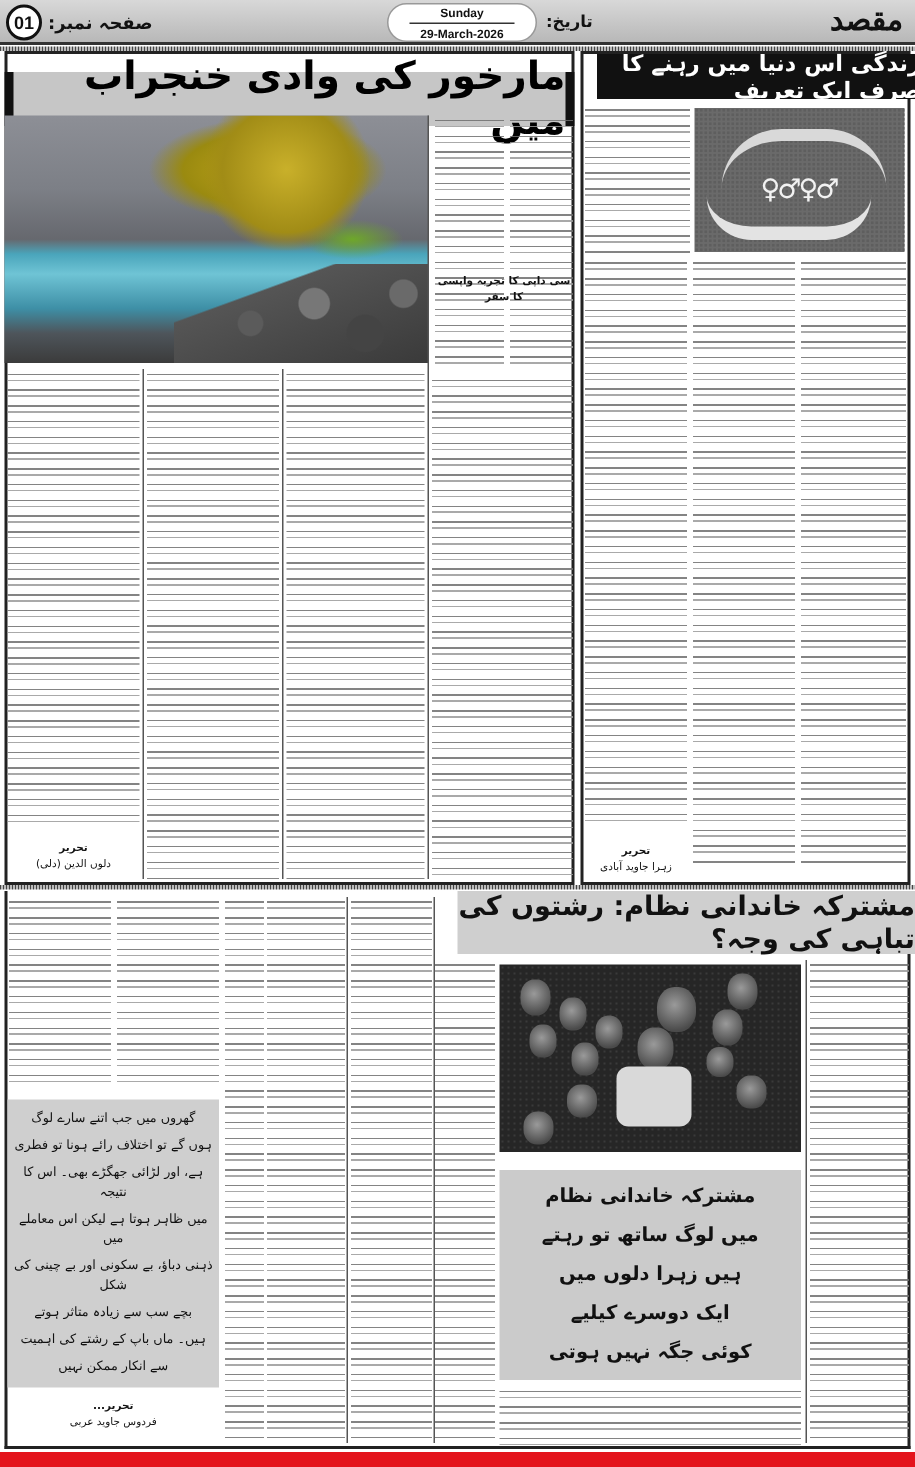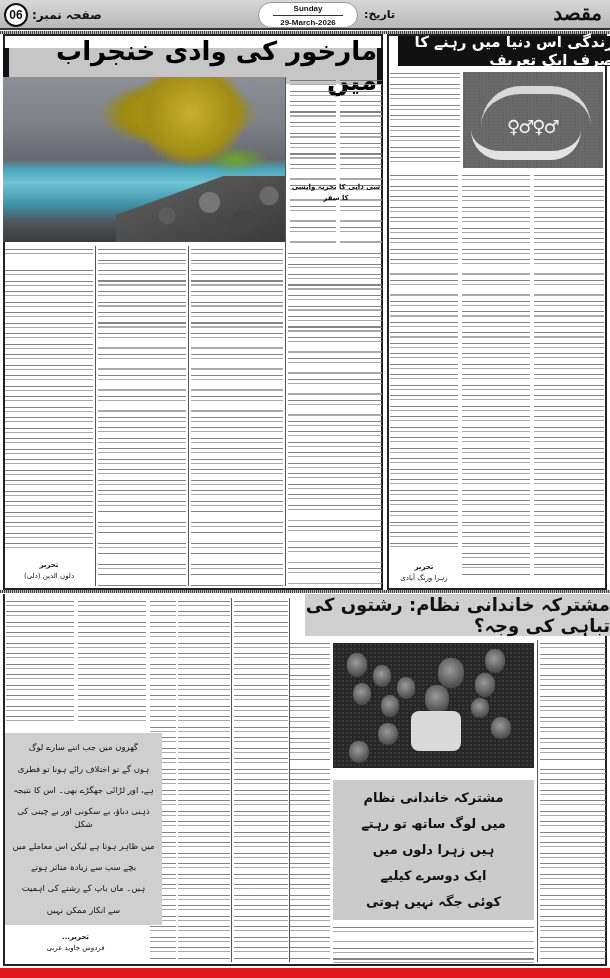--- a/index.html
+++ b/index.html
@@ -71,34 +71,34 @@
   .bottom-headline { position: absolute; left: 305px; top: 594px; width: 305px; height: 42px;
     background: #cfcfcf; display: flex; align-items: center; justify-content: center; }
   .bottom-headline span { font: bold 18px "DejaVu Sans", sans-serif; direction: rtl; }
   .photo-family { position: absolute; left: 333px; top: 643px; width: 201px; height: 125px; overflow: hidden;
     background: radial-gradient(#3a3a3a 1px, transparent 1px) 0 0/4px 4px, #262626; }
   .face { position: absolute; border-radius: 45%; background: radial-gradient(circle at 45% 40%, #9a9a9a, #4a4a4a 75%); }
   .callout { position: absolute; left: 333px; top: 780px; width: 201px; height: 140px; background: #cbcbcb;
     display: flex; flex-direction: column; justify-content: center; align-items: center; direction: rtl; }
   .callout span { font: bold 13px "DejaVu Sans", sans-serif; line-height: 26px; text-align: center; display: block; }
 
-  .pullquote { position: absolute; left: 5px; top: 733px; width: 157px; height: 192px; background: #cfcfcf;
+  .pullquote { position: absolute; left: 5px; top: 733px; width: 141px; height: 192px; background: #cfcfcf;
     display: flex; flex-direction: column; justify-content: space-around; padding: 4px 3px; direction: rtl; }
   .pullquote span { font: 8.5px "DejaVu Sans", sans-serif; text-align: center; display: block; line-height: 13px; }
 
   .bottom-box { position: absolute; left: 3px; top: 594px; width: 604px; height: 372px; border: 2px solid #222; border-top: none; }
   .red-bar { position: absolute; left: 0; top: 968px; width: 610px; height: 10px; background: #e4141c; }
 </style>
 </head>
 <body>
 
 <div class="masthead">
   <div class="page-no">
     <span class="lbl">صفحہ نمبر:</span>
-    <span class="num">06</span>
+    <span class="num">01</span>
   </div>
   <div class="date-pill">
     <span class="day">Sunday</span>
     <span class="rule"></span>
     <span class="date">29-March-2026</span>
   </div>
   <span class="date-lbl">تاریخ:</span>
   <span class="logo">مقصد</span>
 </div>
 <div class="rule-dotted" style="top:31px"></div>
@@ -139,21 +139,21 @@
   <div class="hand-top"></div>
   <div class="family">♀♂♀♂</div>
   <div class="hand-bot"></div>
 </div>
 <div class="col" style="left:390px;top:70px;width:70px;height:100px"></div>
 <div class="col" style="left:390px;top:172px;width:68px;height:380px"></div>
 <div class="col" style="left:462px;top:172px;width:68px;height:405px"></div>
 <div class="col" style="left:534px;top:172px;width:70px;height:405px"></div>
 <div class="byline" style="left:390px;top:562px;width:68px">
   <span style="display:block">تحریر</span>
-  <span style="display:block;font-weight:normal">زہرا ورنگ آبادی</span>
+  <span style="display:block;font-weight:normal">زہرا جاوید آبادی</span>
 </div>
 
 <div class="rule-dotted" style="top:590px"></div>
 
 <div class="bottom-box"></div>
 <div class="bottom-headline">
   <span>مشترکہ خاندانی نظام: رشتوں کی تباہی کی وجہ؟</span>
 </div>
 
 <div class="photo-family">
@@ -190,22 +190,22 @@
 <div class="col" style="left:78px;top:598px;width:68px;height:128px"></div>
 <div class="col" style="left:6px;top:598px;width:68px;height:128px"></div>
 <div class="vdivider" style="left:231px;top:598px;height:364px"></div>
 <div class="vdivider" style="left:289px;top:598px;height:364px"></div>
 <div class="vdivider" style="left:537px;top:640px;height:322px"></div>
 
 <div class="pullquote">
   <span>گھروں میں جب اتنے سارے لوگ</span>
   <span>ہوں گے تو اختلاف رائے ہونا تو فطری</span>
   <span>ہے، اور لڑائی جھگڑے بھی۔ اس کا نتیجہ</span>
+  <span>میں ظاہر ہوتا ہے لیکن اس معاملے میں</span>
   <span>ذہنی دباؤ، بے سکونی اور بے چینی کی شکل</span>
-  <span>میں ظاہر ہوتا ہے لیکن اس معاملے میں</span>
   <span>بچے سب سے زیادہ متاثر ہوتے</span>
   <span>ہیں۔ ماں باپ کے رشتے کی اہمیت</span>
   <span>سے انکار ممکن نہیں</span>
 </div>
 <div class="byline" style="left:5px;top:932px;width:141px">
   <span style="display:block">تحریر...</span>
   <span style="display:block;font-weight:normal">فردوس جاوید عربی</span>
 </div>
 
 <div class="red-bar"></div>

